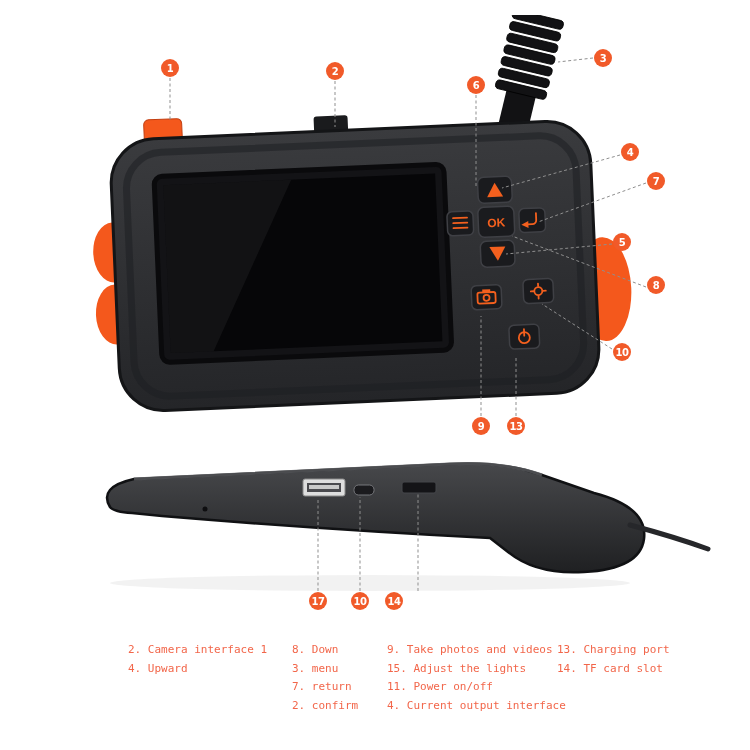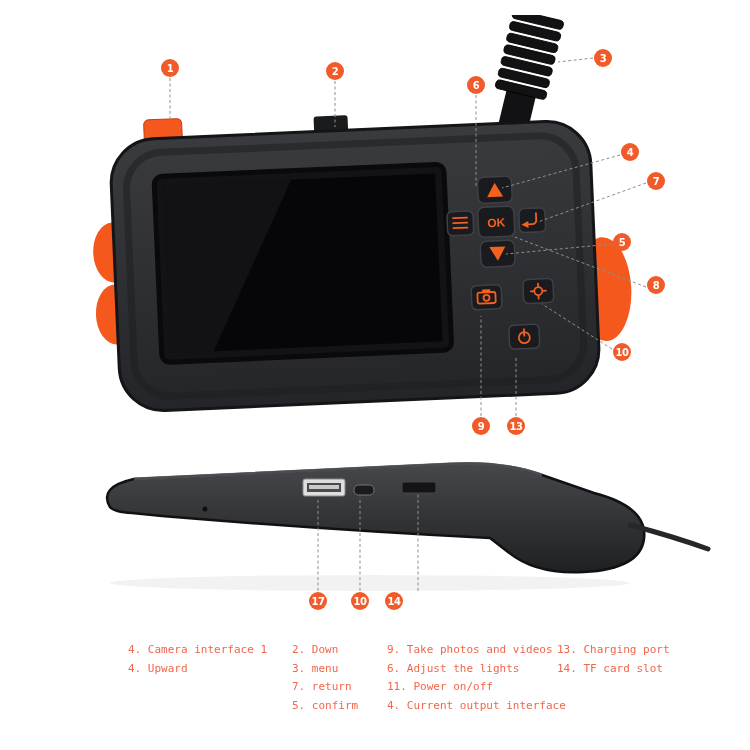--- a/index.html
+++ b/index.html
@@ -176,32 +176,32 @@
   <div class="callout" style="left:647px;top:172px">7</div>
   <div class="callout" style="left:647px;top:276px">8</div>
   <div class="callout" style="left:472px;top:417px">9</div>
   <div class="callout" style="left:613px;top:343px">10</div>
   <div class="callout" style="left:507px;top:417px">13</div>
   <div class="callout" style="left:309px;top:592px">17</div>
   <div class="callout" style="left:351px;top:592px">10</div>
   <div class="callout" style="left:385px;top:592px">14</div>
 
   <div class="legend" style="left:128px">
-    <div class="legend-item">4. Camera interface 1</div>
+    <div class="legend-item">2. Camera interface 1</div>
     <div class="legend-item">4. Upward</div>
   </div>
   <div class="legend" style="left:292px">
-    <div class="legend-item">2. Down</div>
+    <div class="legend-item">8. Down</div>
     <div class="legend-item">3. menu</div>
     <div class="legend-item">7. return</div>
-    <div class="legend-item">5. confirm</div>
+    <div class="legend-item">2. confirm</div>
   </div>
   <div class="legend" style="left:387px">
     <div class="legend-item">9. Take photos and videos</div>
-    <div class="legend-item">6. Adjust the lights</div>
+    <div class="legend-item">15. Adjust the lights</div>
     <div class="legend-item">11. Power on/off</div>
     <div class="legend-item">4. Current output interface</div>
   </div>
   <div class="legend" style="left:557px">
     <div class="legend-item">13. Charging port</div>
     <div class="legend-item">14. TF card slot</div>
   </div>
 
 </div>
 

